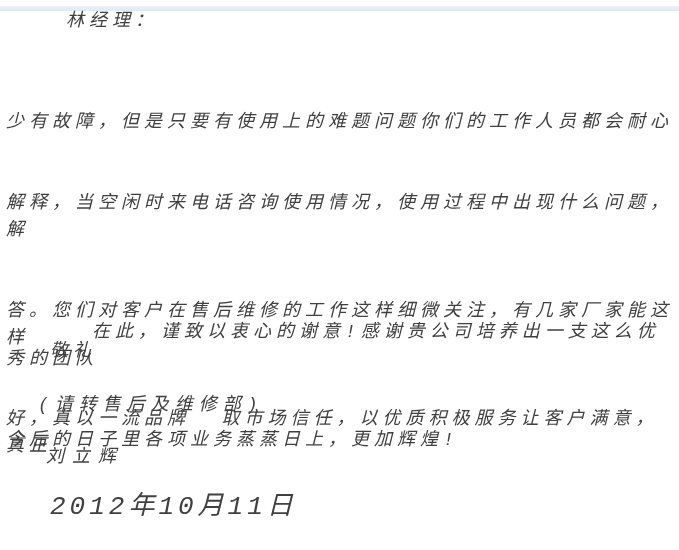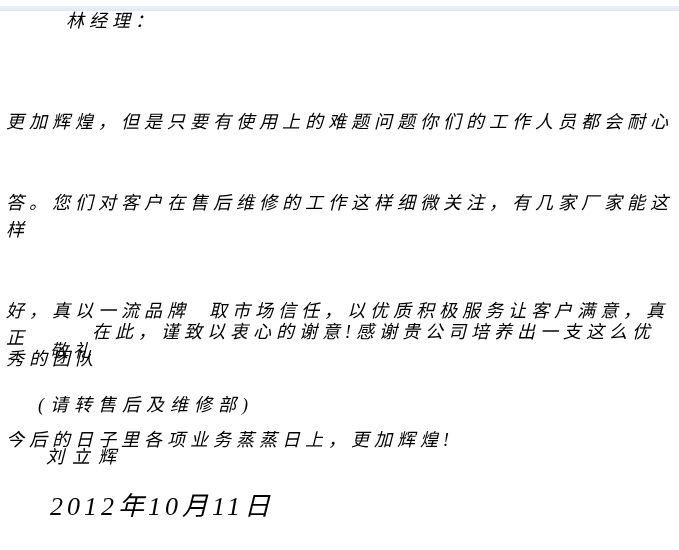--- a/index.html
+++ b/index.html
@@ -6,22 +6,22 @@
     margin: 0;
     padding: 0;
     background: #ffffff;
   }
   .page {
     position: relative;
     width: 679px;
     height: 550px;
     background: #ffffff;
     overflow: hidden;
-    font-family: Liberation Serif, serif;
-    color: #000000;
+    font-family: Liberation Mono, monospace;
+    color: #404040;
   }
   
   .top-band {
     position: absolute;
     left: 0; top: 6px;
     width: 100%; height: 5px;
     background: linear-gradient(to bottom, #eaf0f7, #d9e3ef);
     opacity: .85;
   }
   .hand {
@@ -45,21 +45,22 @@
 </style>
 </head>
 <body>
 
 <div class="page">
   <div class="top-band"></div>
 
   <div class="hand salutation">林经理：</div>
 
   <div class="hand para1">
-    <div class="line">更加辉煌，但是只要有使用上的难题问题你们的工作人员都会耐心</div>
+    <div class="line">少有故障，但是只要有使用上的难题问题你们的工作人员都会耐心</div>
+    <div class="line">解释，当空闲时来电话咨询使用情况，使用过程中出现什么问题，解</div>
     <div class="line">答。您们对客户在售后维修的工作这样细微关注，有几家厂家能这样</div>
     <div class="line">好，真以一流品牌  取市场信任，以优质积极服务让客户满意，真正</div>
     
     
   </div>
 
   <div class="hand para2">
     <div class="line first">在此，谨致以衷心的谢意!感谢贵公司培养出一支这么优秀的团队</div>
     <div class="line">今后的日子里各项业务蒸蒸日上，更加辉煌!</div>
   </div>

